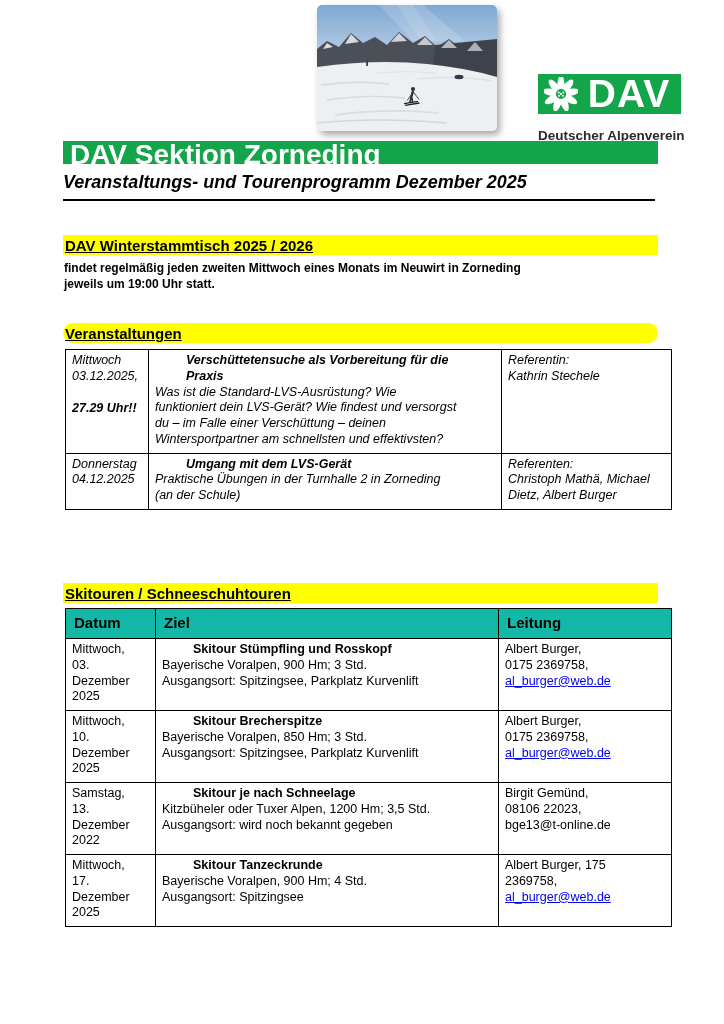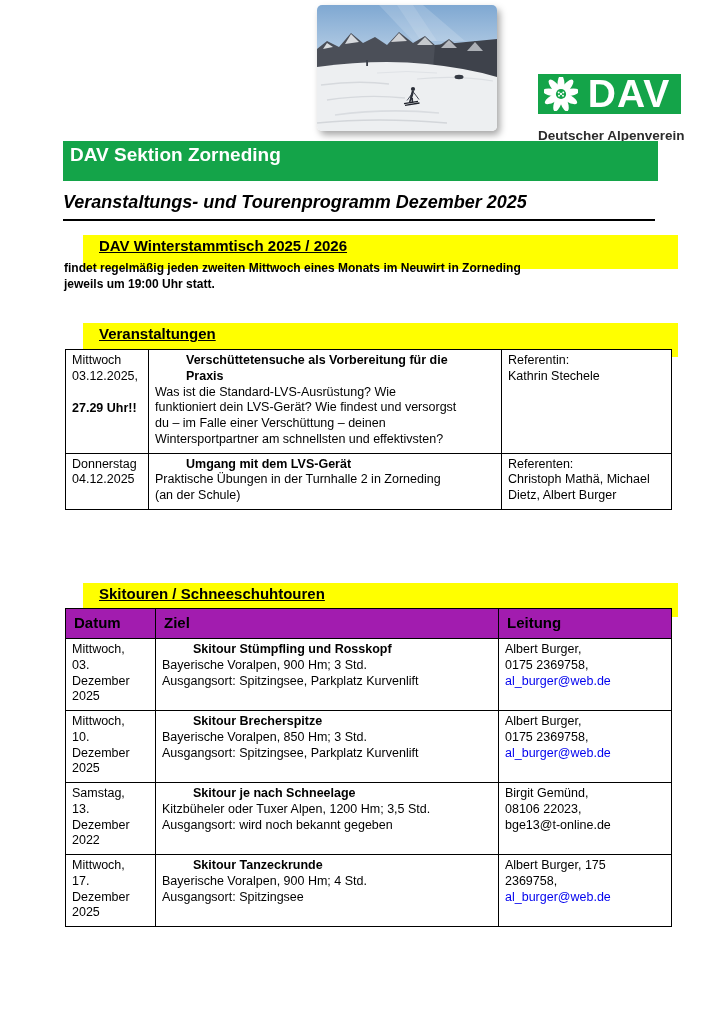--- a/index.html
+++ b/index.html
@@ -26,63 +26,62 @@
     color:#fff;font-weight:700;font-size:39px;letter-spacing:1px;line-height:40px;
     flex:1;text-align:center;
   }
   .logo-caption{
     margin-top:14px;font-size:13.5px;font-weight:700;color:#2b2b2b;letter-spacing:0;
     white-space:nowrap;
   }
 
   
   .greenbar{
-    position:absolute;left:63px;top:141px;width:595px;height:40px;background:#14A449;
-    color:#fff;font-weight:700;font-size:19px;line-height:27px;padding-left:7px;
+    position:absolute;left:63px;top:141px;width:595px;height:23px;background:#14A449;
+    color:#fff;font-weight:700;font-size:28px;line-height:27px;padding-left:7px;
     box-sizing:border-box;
   }
 
   
   .subtitle{
     position:absolute;left:63px;top:172px;width:592px;
     font-size:18px;font-weight:700;font-style:italic;
-    padding-bottom:6px;border-bottom:2px solid #000;margin-top:20px;
+    padding-bottom:6px;border-bottom:2px solid #000;
   }
 
   
   .yellow-heading{
-    position:absolute;left:63px;width:595px;height:34px;background:#FFFF00;
-    font-size:15px;font-weight:700;line-height:22px;padding-left:16px;
+    position:absolute;left:63px;width:595px;height:20px;background:#FFFF00;
+    font-size:15px;font-weight:700;line-height:22px;padding-left:2px;
     box-sizing:border-box;
-    margin-left:20px;
   }
   .yellow-heading span{text-decoration:underline;}
   #h-stammtisch{top:235px;}
-  #h-events{top:323px;}
+  #h-events{top:323px;border-radius:11px;}
   #h-tours{top:583px;}
 
   
   .stammtisch-body{
     position:absolute;left:64px;top:261px;width:590px;
     font-size:12px;font-weight:700;line-height:1.3;
   }
 
   
   table{border-collapse:collapse;table-layout:fixed;position:absolute;left:65px;background:#fff;}
   td,th{border:1px solid #000;vertical-align:top;font-size:12.5px;line-height:1.26;
         padding:3px 6px 5px 6px;box-sizing:border-box;}
-  .t-events{top:349px;width:606px;}
+  .t-events{top:349px;width:606px;font-style:italic;}
   .t-tours{top:608px;width:606px;}
   .cell-title{font-weight:700;margin-left:31px;}
   .time-note{font-weight:700;margin-top:16px;}
   .t-tours th{
-    background:#a21caf;text-align:left;font-size:15px;font-weight:700;
+    background:#14b8a6;text-align:left;font-size:15px;font-weight:700;
     padding:5px 8px;height:30px;vertical-align:middle;
   }
-  a.email{color:#0000EE;cursor:pointer;}
+  a.email{color:#0000EE;text-decoration:underline;cursor:pointer;}
 </style>
 </head>
 <body>
 
 <div class="page">
 
   <div class="photo">
     <svg viewBox="0 0 180 126" preserveAspectRatio="none">
       <defs>
         <linearGradient id="sky" x1="0" y1="0" x2="0" y2="1">

